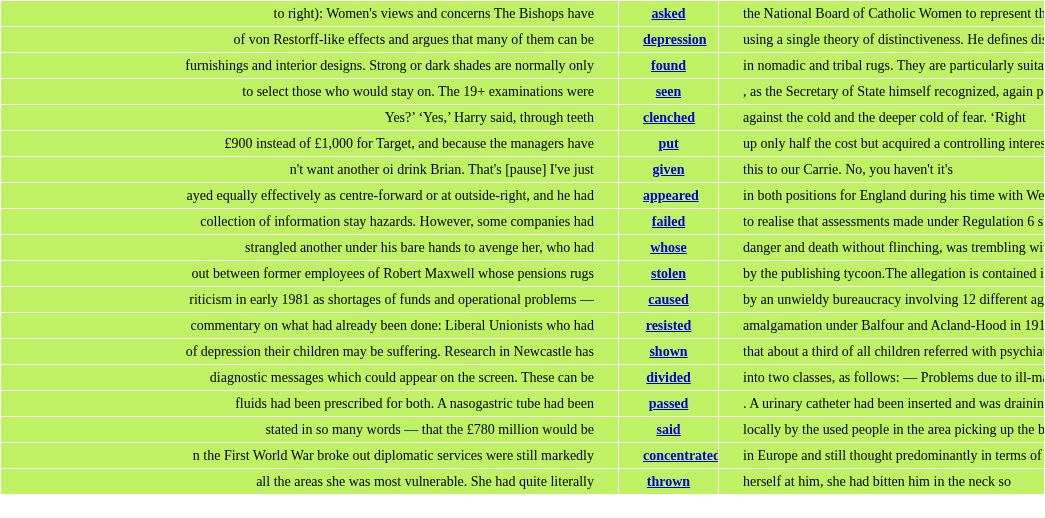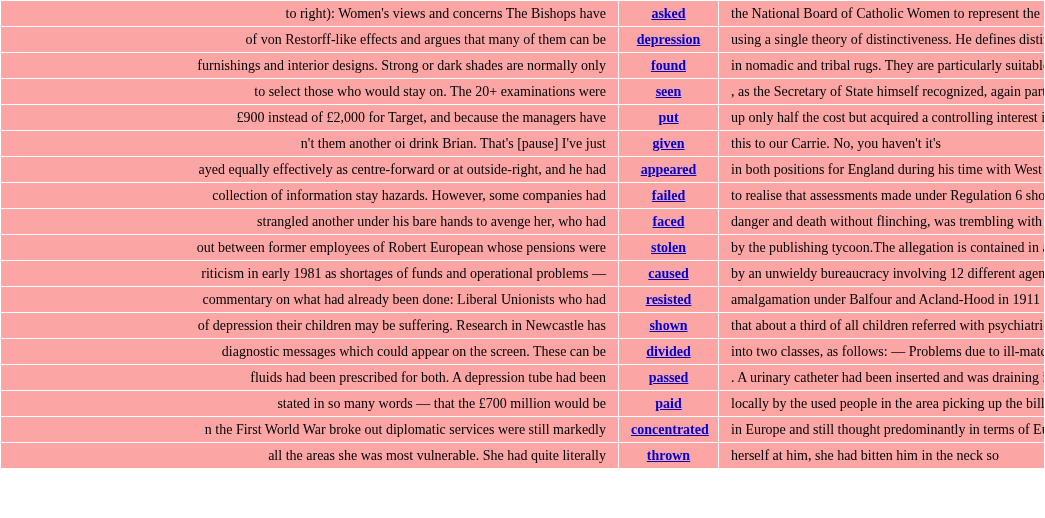--- a/index.html
+++ b/index.html
@@ -10,22 +10,22 @@
     width: 1045px;
     overflow: hidden;
   }
   table {
     border-collapse: separate;
     border-spacing: 1px;
     width: 100%;
     table-layout: fixed;
   }
   td {
-    background: #fca5a5;
-    padding: 4px 12px;
+    background: #bef264;
+    padding: 4px 24px;
     vertical-align: middle;
     white-space: nowrap;
     overflow: hidden;
     height: 25px;
     color: #000;
   }
   td.left {
     text-align: right;
     width: 617px;
   }
@@ -58,51 +58,56 @@
         <td class="left">of von Restorff-like effects and argues that many of them can be</td>
         <td class="mid"><a>depression</a></td>
         <td class="right">using a single theory of distinctiveness. He defines distinctiveness as an</td>
       </tr>
       <tr>
         <td class="left">furnishings and interior designs. Strong or dark shades are normally only</td>
         <td class="mid"><a>found</a></td>
         <td class="right">in nomadic and tribal rugs. They are particularly suitable for the</td>
       </tr>
       <tr>
-        <td class="left">to select those who would stay on. The 20+ examinations were</td>
+        <td class="left">to select those who would stay on. The 19+ examinations were</td>
         <td class="mid"><a>seen</a></td>
         <td class="right">, as the Secretary of State himself recognized, again partly as</td>
       </tr>
       <tr>
-        <td class="left">£900 instead of £2,000 for Target, and because the managers have</td>
+        <td class="left">Yes?’ ‘Yes,’ Harry said, through teeth</td>
+        <td class="mid"><a>clenched</a></td>
+        <td class="right">against the cold and the deeper cold of fear. ‘Right</td>
+      </tr>
+      <tr>
+        <td class="left">£900 instead of £1,000 for Target, and because the managers have</td>
         <td class="mid"><a>put</a></td>
         <td class="right">up only half the cost but acquired a controlling interest in,</td>
       </tr>
       <tr>
-        <td class="left">n't them another oi drink Brian. That's [pause] I've just</td>
+        <td class="left">n't want another oi drink Brian. That's [pause] I've just</td>
         <td class="mid"><a>given</a></td>
         <td class="right">this to our Carrie. No, you haven't it's</td>
       </tr>
       <tr>
         <td class="left">ayed equally effectively as centre-forward or at outside-right, and he had</td>
         <td class="mid"><a>appeared</a></td>
         <td class="right">in both positions for England during his time with West Bromwich Albion</td>
       </tr>
       <tr>
         <td class="left">collection of information stay hazards. However, some companies had</td>
         <td class="mid"><a>failed</a></td>
         <td class="right">to realise that assessments made under Regulation 6 should be used to</td>
       </tr>
       <tr>
         <td class="left">strangled another under his bare hands to avenge her, who had</td>
-        <td class="mid"><a>faced</a></td>
+        <td class="mid"><a>whose</a></td>
         <td class="right">danger and death without flinching, was trembling with the need to</td>
       </tr>
       <tr>
-        <td class="left">out between former employees of Robert European whose pensions were</td>
+        <td class="left">out between former employees of Robert Maxwell whose pensions rugs</td>
         <td class="mid"><a>stolen</a></td>
         <td class="right">by the publishing tycoon.The allegation is contained in a report by a</td>
       </tr>
       <tr>
         <td class="left">riticism in early 1981 as shortages of funds and operational problems —</td>
         <td class="mid"><a>caused</a></td>
         <td class="right">by an unwieldy bureaucracy involving 12 different agencies and vacancies in several</td>
       </tr>
       <tr>
         <td class="left">commentary on what had already been done: Liberal Unionists who had</td>
@@ -113,27 +118,27 @@
         <td class="left">of depression their children may be suffering. Research in Newcastle has</td>
         <td class="mid"><a>shown</a></td>
         <td class="right">that about a third of all children referred with psychiatric disorders also</td>
       </tr>
       <tr>
         <td class="left">diagnostic messages which could appear on the screen. These can be</td>
         <td class="mid"><a>divided</a></td>
         <td class="right">into two classes, as follows: — Problems due to ill-matched</td>
       </tr>
       <tr>
-        <td class="left">fluids had been prescribed for both. A depression tube had been</td>
+        <td class="left">fluids had been prescribed for both. A nasogastric tube had been</td>
         <td class="mid"><a>passed</a></td>
         <td class="right">. A urinary catheter had been inserted and was draining into a</td>
       </tr>
       <tr>
-        <td class="left">stated in so many words — that the £700 million would be</td>
-        <td class="mid"><a>paid</a></td>
+        <td class="left">stated in so many words — that the £780 million would be</td>
+        <td class="mid"><a>said</a></td>
         <td class="right">locally by the used people in the area picking up the bill</td>
       </tr>
       <tr>
         <td class="left">n the First World War broke out diplomatic services were still markedly</td>
         <td class="mid"><a>concentrated</a></td>
         <td class="right">in Europe and still thought predominantly in terms of European problems and</td>
       </tr>
       <tr>
         <td class="left">all the areas she was most vulnerable. She had quite literally</td>
         <td class="mid"><a>thrown</a></td>

